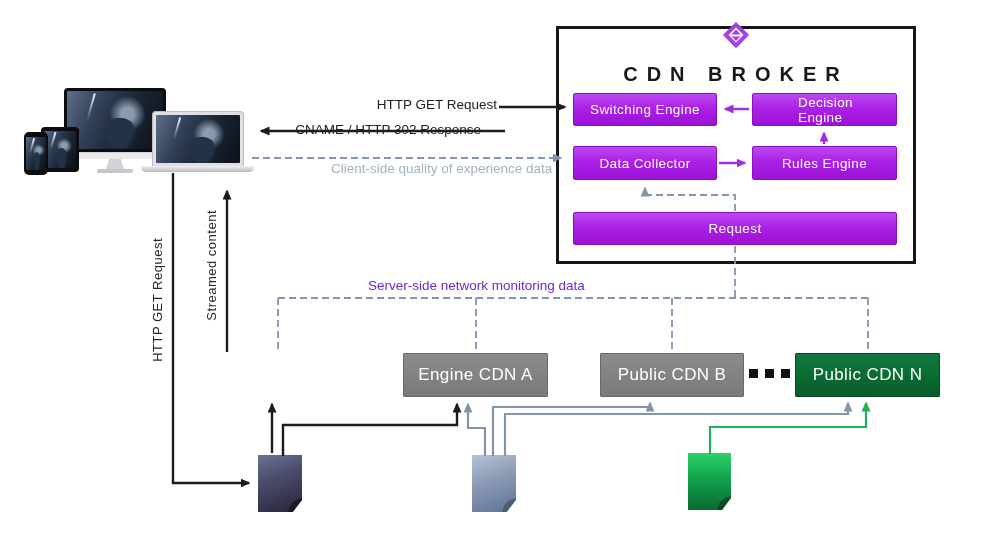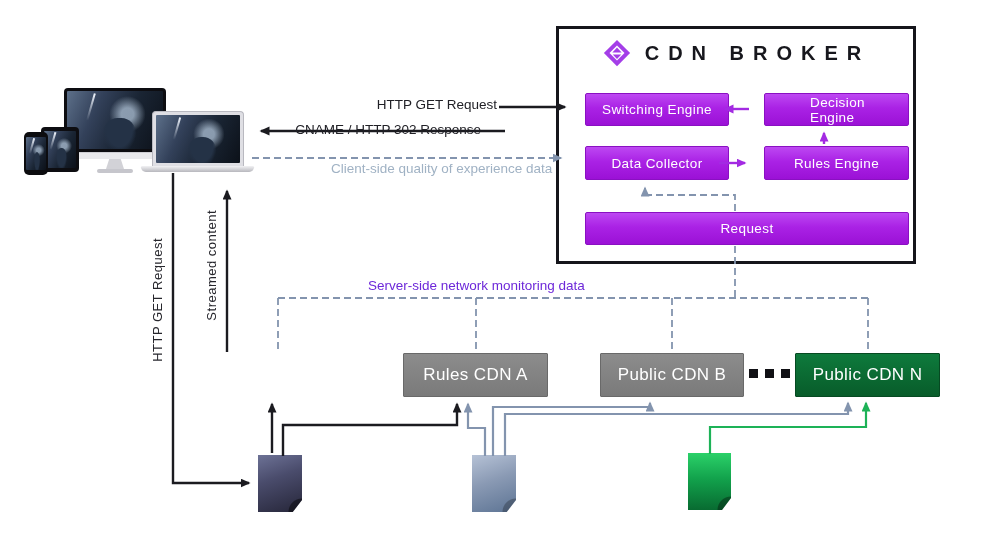--- a/index.html
+++ b/index.html
@@ -3,29 +3,29 @@
 <meta charset="utf-8">
 <style>
   html,body{margin:0;padding:0;background:#fff;}
   .stage{position:relative;width:1000px;height:542px;background:#ffffff;overflow:hidden;
          font-family:"Liberation Sans",sans-serif;}
 
   
   .broker-panel{position:absolute;left:556px;top:26px;width:360px;height:238px;
                 background:#fff;border:3px solid #15151b;box-sizing:border-box;z-index:1;}
   .broker-header{position:absolute;left:556px;top:36px;width:360px;height:34px;
-                 display:flex;align-items:center;justify-content:center;gap:13px;z-index:2;}
+                 display:flex;align-items:center;justify-content:center;gap:13px;z-index:2;flex-direction:column;}
   .broker-title{font-size:20px;font-weight:700;letter-spacing:9px;color:#17171d;white-space:nowrap;}
   .logo-svg{width:30px;height:30px;flex:0 0 auto;}
 
   
   .module{position:absolute;z-index:2;display:flex;align-items:center;justify-content:center;
           color:#fff;font-size:13.5px;letter-spacing:.4px;box-sizing:border-box;
           background:linear-gradient(180deg,#bd48f2 0%,#aa22e5 45%,#9b11d6 100%);
-          border:1px solid #8a10c2;border-radius:2px;margin-left:12px;}
+          border:1px solid #8a10c2;border-radius:2px;}
   .m-switching{left:573px;top:93px;width:144px;height:33px;}
   .m-decision{left:752px;top:93px;width:145px;height:33px;padding-left:45px;}
   .m-collector{left:573px;top:146px;width:144px;height:34px;}
   .m-rules{left:752px;top:146px;width:145px;height:34px;}
   .m-probes{left:573px;top:212px;width:324px;height:33px;}
 
   
   .cdn{position:absolute;top:353px;height:44px;z-index:2;display:flex;align-items:center;
        justify-content:center;color:#fff;font-size:17px;letter-spacing:.4px;box-sizing:border-box;border-radius:1px;}
   .cdn-private{left:203px;width:149px;background:linear-gradient(180deg,#8242ba 0%,#6e2fa2 100%);border:1px solid #5c2489;}
@@ -105,21 +105,21 @@
     </svg>
     <span class="broker-title">CDN BROKER</span>
   </div>
 
   <div class="module m-switching">Switching Engine</div>
   <div class="module m-decision">Decision Engine</div>
   <div class="module m-collector">Data Collector</div>
   <div class="module m-rules">Rules Engine</div>
   <div class="module m-probes">Request</div>
 
-  <div class="cdn cdn-a">Rules CDN A</div>
+  <div class="cdn cdn-a">Engine CDN A</div>
   <div class="cdn cdn-b">Public CDN B</div>
   <div class="dots">
     <span class="dot"></span>
     <span class="dot"></span>
     <span class="dot"></span>
   </div>
   <div class="cdn cdn-n">Public CDN N</div>
 
   <div class="server server-dark"></div>
   <div class="server server-gray"></div>

